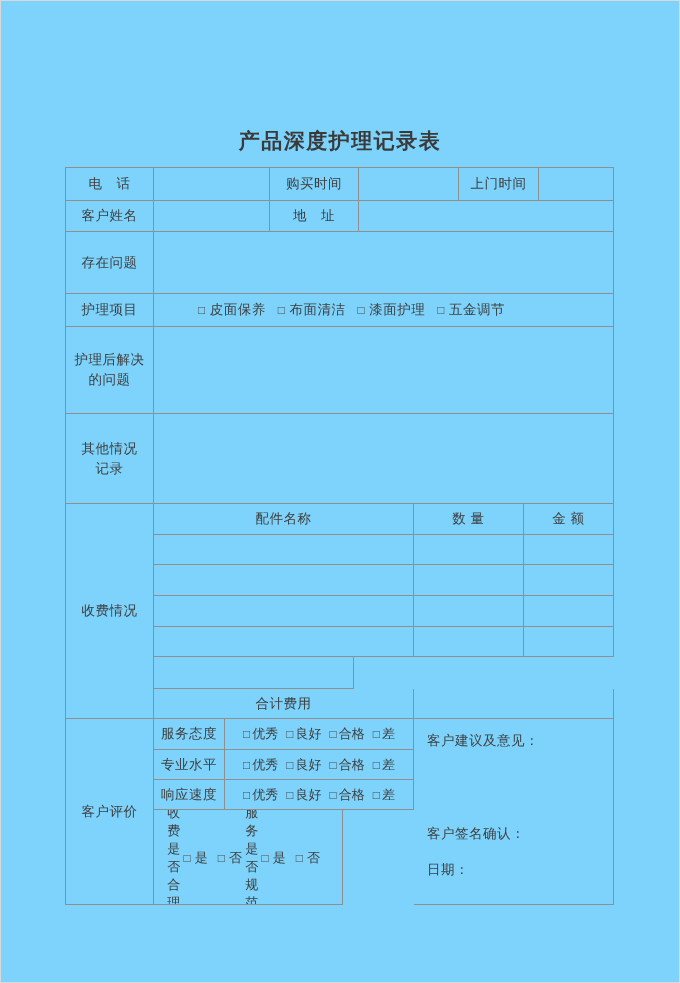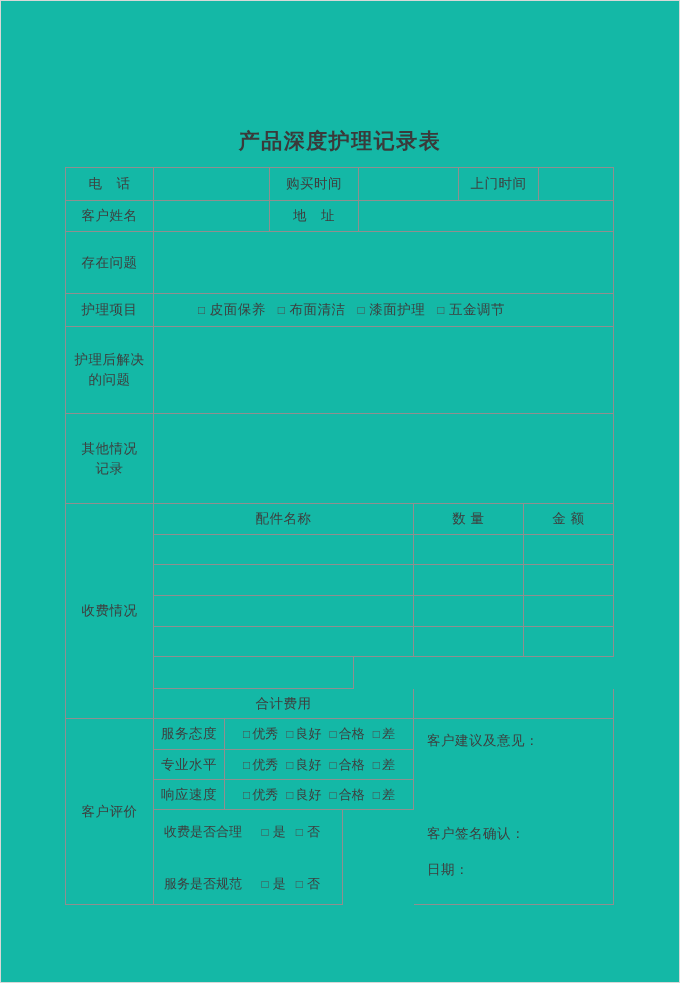--- a/index.html
+++ b/index.html
@@ -1,18 +1,18 @@
 <!DOCTYPE html>
 <html><head>
 <meta charset="utf-8">
 <style>
   html,body{margin:0;padding:0;background:#ffffff;}
   .page{
     width:680px;height:983px;box-sizing:border-box;position:relative;
-    background:#14b8a6;border:1px solid #d8d8d8;
+    background:#7dd3fc;border:1px solid #d8d8d8;
     font-family:"Liberation Sans","DejaVu Sans",sans-serif;
     color:#3e3e3e;
     text-decoration:underline;
   }
   .title{
     position:absolute;top:126px;left:0;width:100%;text-align:center;
     font-size:21px;font-weight:600;letter-spacing:1.5px;color:#3a3a3a;
   }
   .form{
     position:absolute;left:64px;top:166px;width:548px;
@@ -26,21 +26,21 @@
     display:flex;align-items:center;justify-content:center;text-align:center;
     overflow:hidden;
   }
   .two{flex-direction:column;line-height:20px;}
   .optline{justify-content:flex-start;padding-left:44px;gap:12px;}
   .grp{display:flex;align-items:center;gap:4px;white-space:nowrap;}
   .grp.tight{gap:2px;font-size:13px;letter-spacing:0;}
   .cb{font-size:12px;line-height:1;color:#4c4c4c;}
   .evalopts{gap:8px;padding:0 6px;}
   .otherbox{
-    flex-direction:column;align-items:stretch;justify-content:space-between;
+    flex-direction:row;align-items:stretch;
     padding:13px 22px 11px 10px;font-size:13px;letter-spacing:0;
   }
   .qline{display:flex;justify-content:space-between;align-items:center;}
   .opts{display:flex;align-items:center;gap:4px;}
   .opts .gap2{margin-left:6px;}
   .rightcell{position:relative;justify-content:flex-start;align-items:flex-start;}
   .rightcell span{position:absolute;left:13px;white-space:nowrap;font-size:13.5px;}
 </style>
 </head>
 <body>

